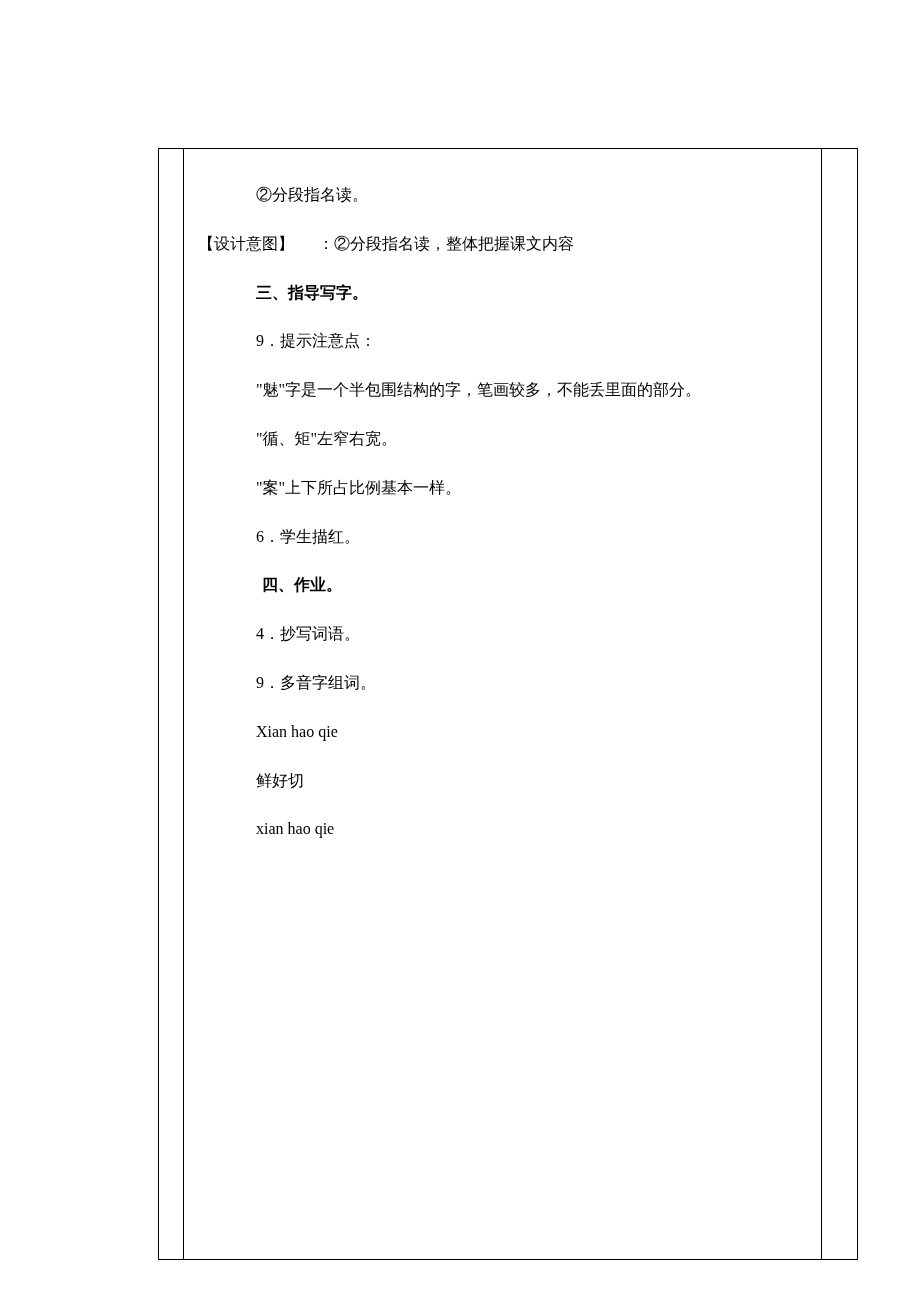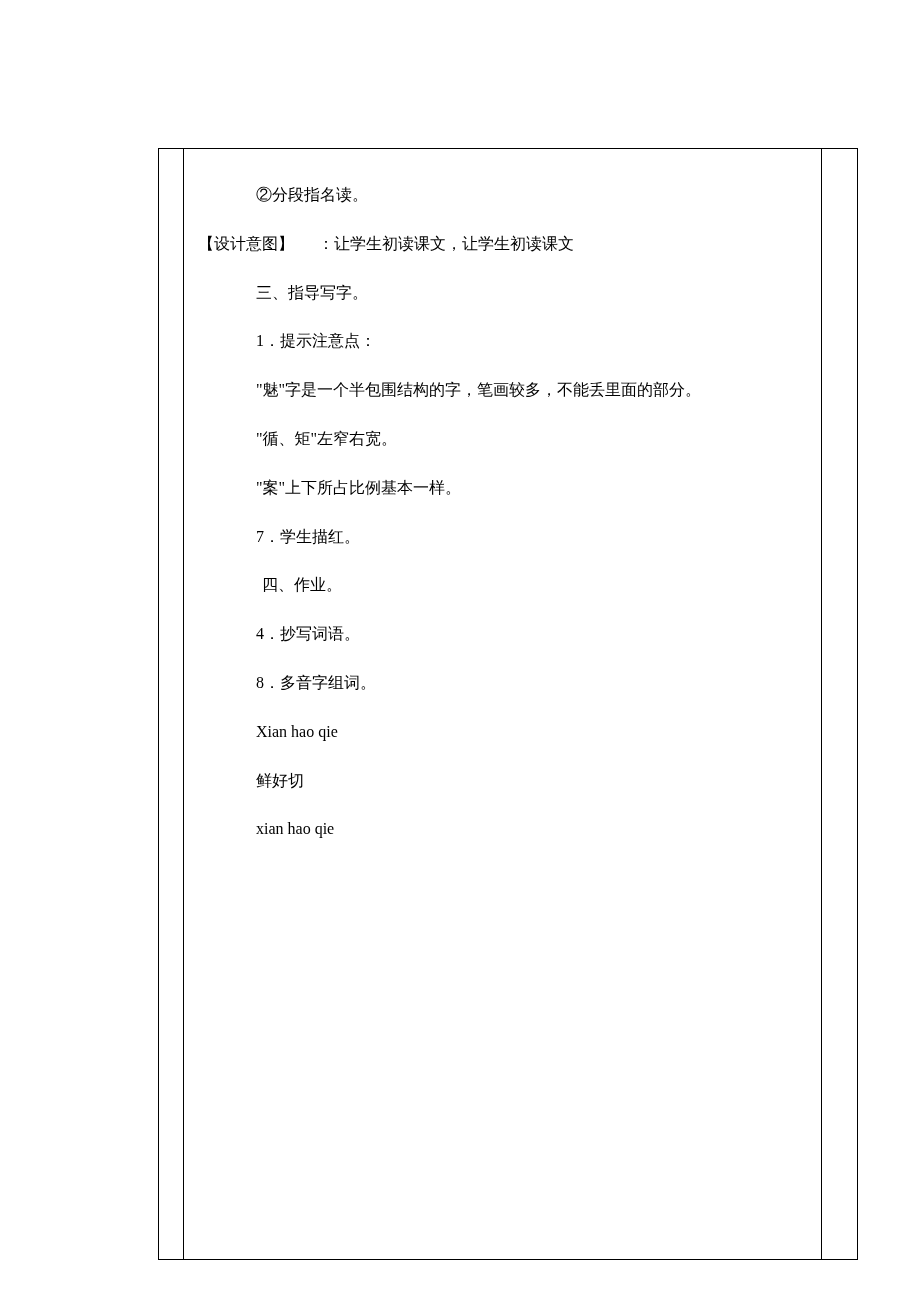--- a/index.html
+++ b/index.html
@@ -53,21 +53,21 @@
     
     .indent-2 {
       padding-left: 50px;
     }
     
     .indent-3 {
       padding-left: 56px;
     }
     
     .bold {
-      font-weight: normal;
+      font-weight: bold;
     }
     
     .design-intent-label {
       font-weight: normal;
     }
     
     .design-intent-line {
       margin-left: -8px;
     }
   </style>
@@ -77,40 +77,40 @@
 <div class="page-container">
   <table class="document-table">
     <tbody>
         <tr>
       <td class="col-left"></td>
       <td class="col-main">
 
         <div class="line indent-2">②分段指名读。</div>
 
         <div class="line design-intent-line">
-          <span class="design-intent-label">【设计意图】</span><span>：让学生初读课文，让学生初读课文</span>
+          <span class="design-intent-label">【设计意图】</span><span>：②分段指名读，整体把握课文内容</span>
         </div>
 
         <div class="line indent-2 bold">三、指导写字。</div>
 
-        <div class="line indent-2">1．提示注意点：</div>
+        <div class="line indent-2">9．提示注意点：</div>
 
         <div class="line indent-2">"魅"字是一个半包围结构的字，笔画较多，不能丢里面的部分。</div>
 
         <div class="line indent-2">"循、矩"左窄右宽。</div>
 
         <div class="line indent-2">"案"上下所占比例基本一样。</div>
 
-        <div class="line indent-2">7．学生描红。</div>
+        <div class="line indent-2">6．学生描红。</div>
 
         <div class="line indent-3 bold">四、作业。</div>
 
         <div class="line indent-2">4．抄写词语。</div>
 
-        <div class="line indent-2">8．多音字组词。</div>
+        <div class="line indent-2">9．多音字组词。</div>
 
         <div class="line indent-2">Xian hao qie</div>
 
         <div class="line indent-2">鲜好切</div>
 
         <div class="line indent-2">xian hao qie</div>
 
       </td>
       <td class="col-right"></td>
     </tr>

